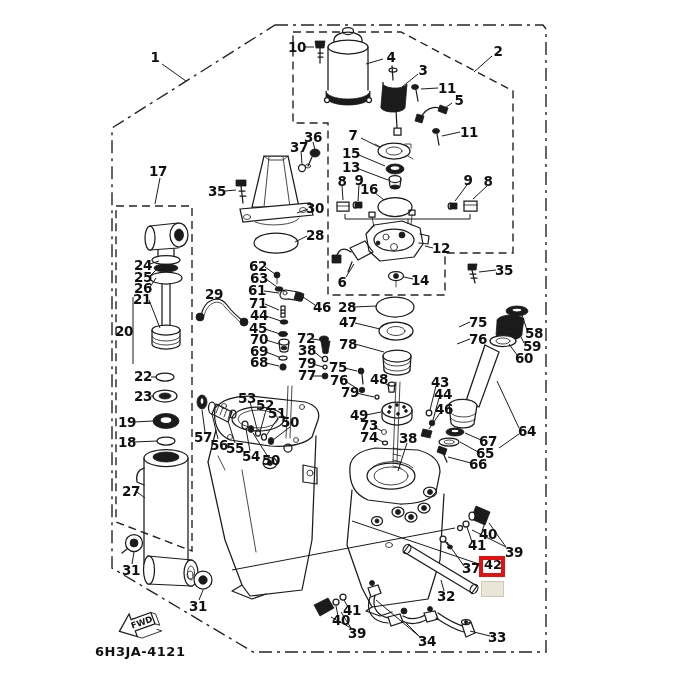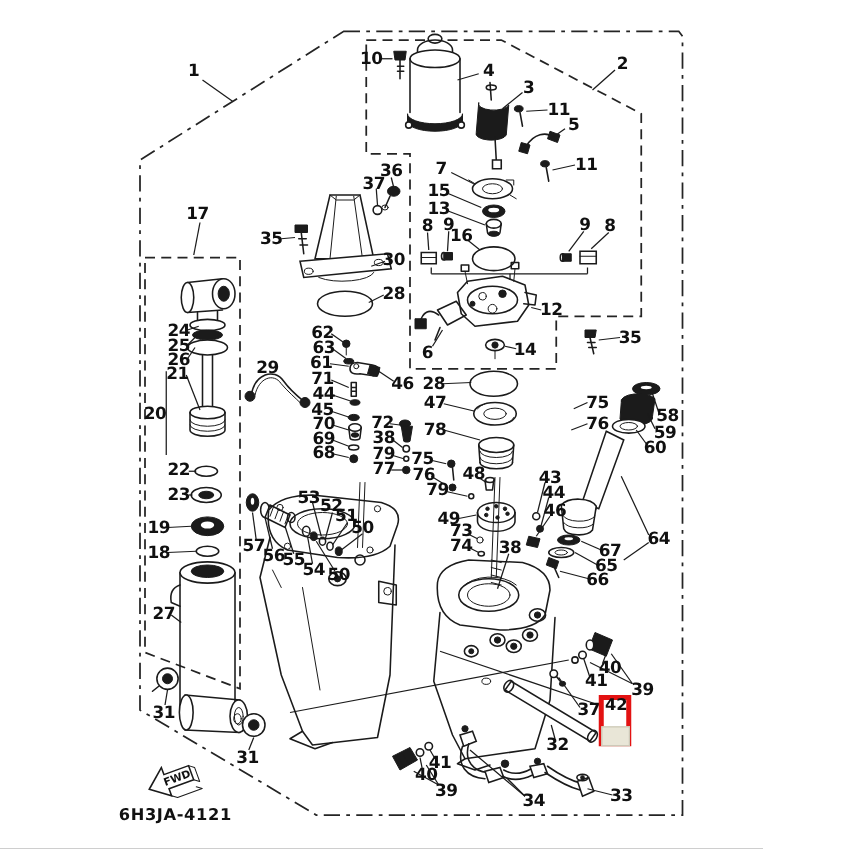--- a/index.html
+++ b/index.html
@@ -561,17 +561,17 @@
       <text x="514" y="552" class="lbl">39</text>
       <text x="471" y="568" class="lbl">37</text>
       <text x="446" y="596" class="lbl">32</text>
       <text x="352" y="610" class="lbl">41</text>
       <text x="341" y="620" class="lbl">40</text>
       <text x="357" y="633" class="lbl">39</text>
       <text x="427" y="641" class="lbl">34</text>
       <text x="497" y="637" class="lbl">33</text>
     </svg>
 
-<div id="hl" style="left: 479px; top: 556px; width: 26px; height: 41px; border-color: rgb(227, 18, 18);">
+<div id="hl" style="left: 479px; top: 556px; width: 26px; height: 21px; border-color: rgb(227, 18, 18);">
   <span>42</span>
 </div>
 <div id="ghost" style="left: 481px; top: 581px; width: 23px; height: 16px; background: rgb(233, 230, 215); border: 1px solid rgb(205, 201, 184);"></div>
 </div>
 
 </body></html>

